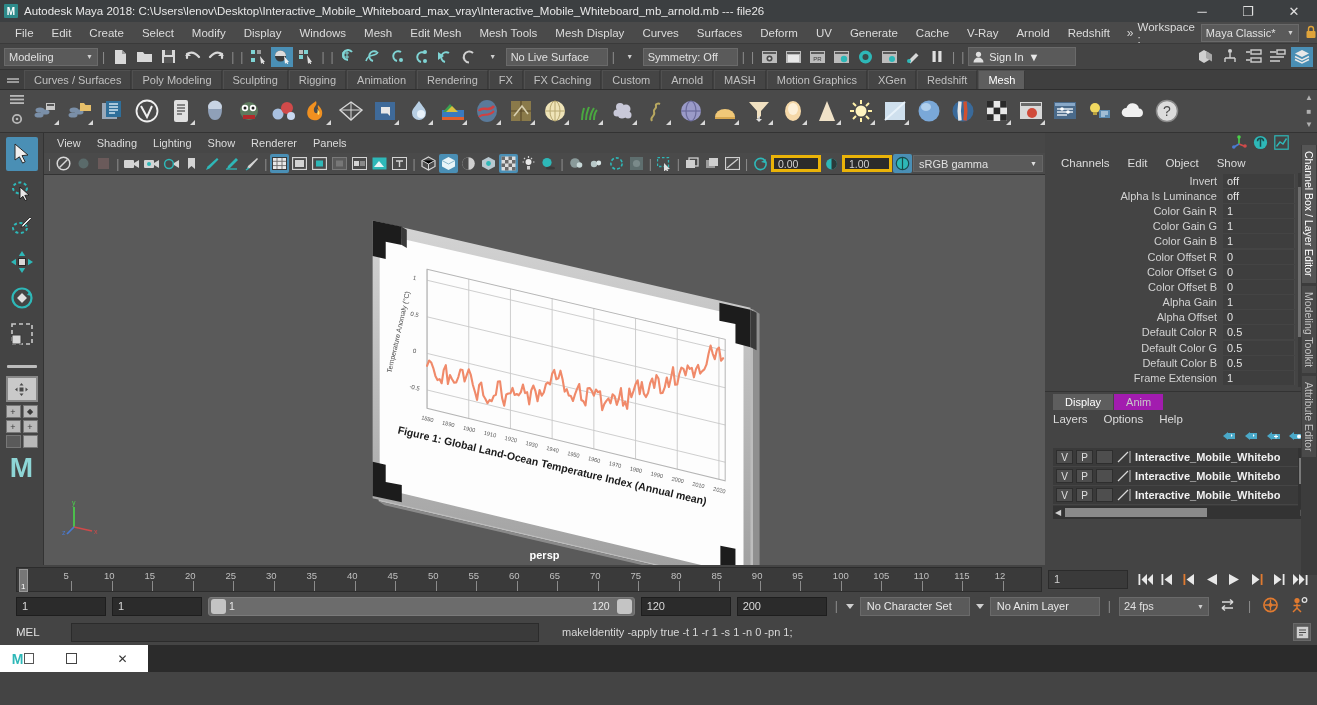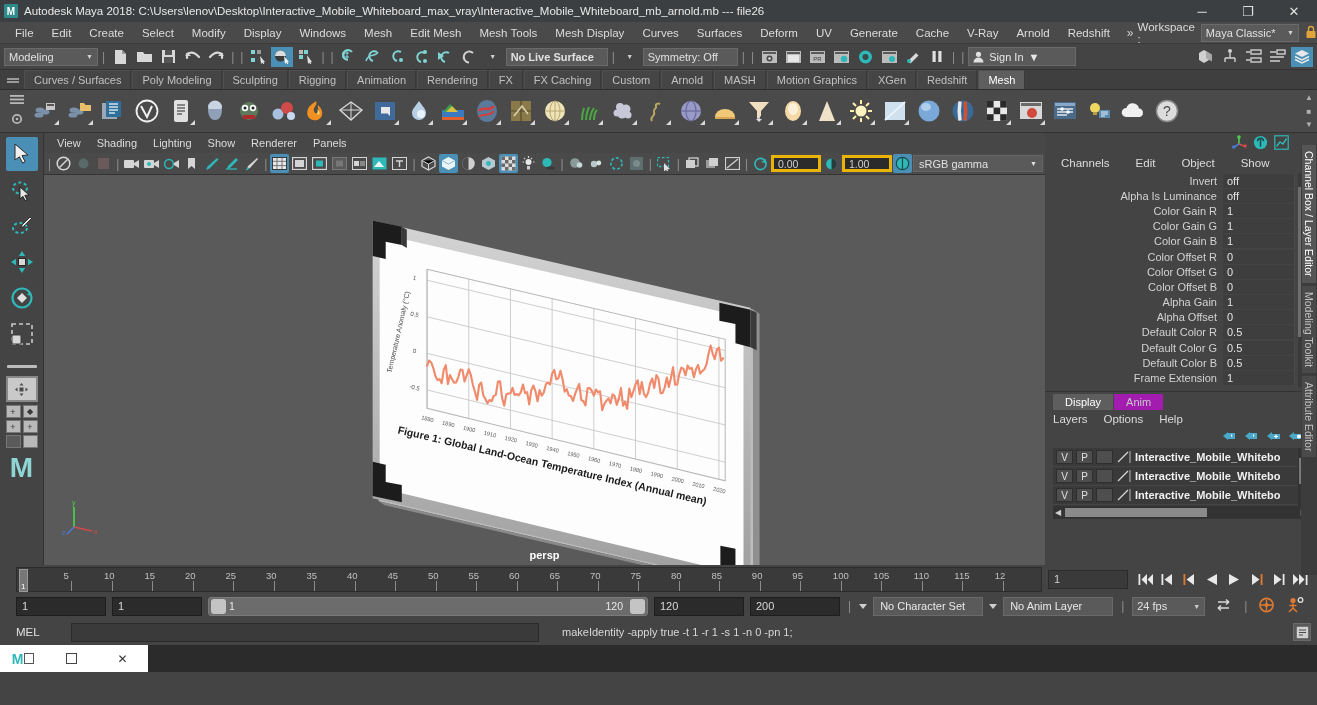--- a/index.html
+++ b/index.html
@@ -152,21 +152,21 @@
     color: #fff; font-size: 11px; font-weight: bold;
   }
   .axis-gizmo { position:absolute; left: 18px; bottom: 28px; width: 40px; height: 40px; }
 
   
   .wb-wrap { position:absolute; left: 0; top: 0; width: 100%; height: 100%; }
 
   
   .rightpanel { width: 272px; background: #444444; display: flex; flex-direction: column; }
   .rp-iconrow { height: 20px; display:flex; align-items:center; justify-content:flex-end; gap:6px; padding-right: 28px; }
-  .cb-menubar { height: 20px; display: flex; align-items: center; padding-left: 8px; gap: 10px; }
+  .cb-menubar { height: 20px; display: flex; align-items: center; padding-left: 8px; gap: 2px; }
   .cb-menu { padding: 0 8px; font-size: 11.5px; color: #dcdcdc; line-height: 20px; }
   .cb-node { font-size: 11.5px; font-weight: bold; color: #e8e8e8; padding: 2px 0 2px 10px; }
   .cb-list { flex: 0 0 auto; height: 218px; overflow: hidden; position: relative; }
   .cb-row { display: flex; height: 15.2px; align-items: center; }
   .cb-label { flex: 1; text-align: right; padding-right: 6px; font-size: 11px; color: #d2d2d2; white-space: nowrap; }
   .cb-val {
     width: 72px; background: #3e3e3e; height: 14px; font-size: 11px;
     color: #e4e4e4; padding-left: 4px; display: flex; align-items: center;
     border-right: 1px solid #4a4a4a; margin-right: 22px;
   }
@@ -391,21 +391,21 @@
         </svg>
     </div>
     <div class="tbtn">
       <svg width="16" height="16" viewBox="0 0 16 16">
           <path d="M12 4a5.5 5.5 0 10-4 9.5" stroke="#d0d0d0" stroke-width="2" fill="none"></path>
         </svg>
     </div>
     <div class="tbtn">
         <span style="font-size:7px;">▼</span>
       </div>
-    <div class="combo" style="width:102px;font-weight:bold;">
+    <div class="combo" style="width:102px;">
       <span>No Live Surface</span>
     </div>
     <span class="sep-brk">|</span>
     <div class="tbtn">
         <span style="font-size:7px;">▼</span>
       </div>
     <div class="combo" style="width:95px;">
       <span>Symmetry: Off</span>
     </div>
     <span class="sep-brk">|</span>
@@ -1580,21 +1580,21 @@
       <div class="rb-handle" style="right:2px;"></div>
     </div>
     <div class="rfield" style="width:90px;">120</div>
     <div class="rfield" style="width:90px;">200</div>
     <span class="sep-brk">|</span>
     <div class="tri-down"></div>
     <div class="rcombo" style="width:110px;">No Character Set</div>
     <div class="tri-down"></div>
     <div class="rcombo" style="width:110px;">No Anim Layer</div>
     <span class="sep-brk">|</span>
-    <div class="combo" style="width:73px;height:19px;">
+    <div class="combo" style="width:90px;height:19px;">
       <span>24 fps</span>
       <span class="arrow">▼</span>
     </div>
     <div style="padding:0 4px;">
       <svg width="17" height="14" viewBox="0 0 17 14">
           <path d="M3 4h11M14 4l-3-2.5M14 4l-3 2.5" stroke="#d8d8d8" stroke-width="1.5" fill="none"></path>
           <path d="M14 10H3M3 10l3-2.5M3 10l3 2.5" stroke="#d8d8d8" stroke-width="1.5" fill="none"></path>
         </svg>
     </div>
     <span class="sep-brk">|</span>

